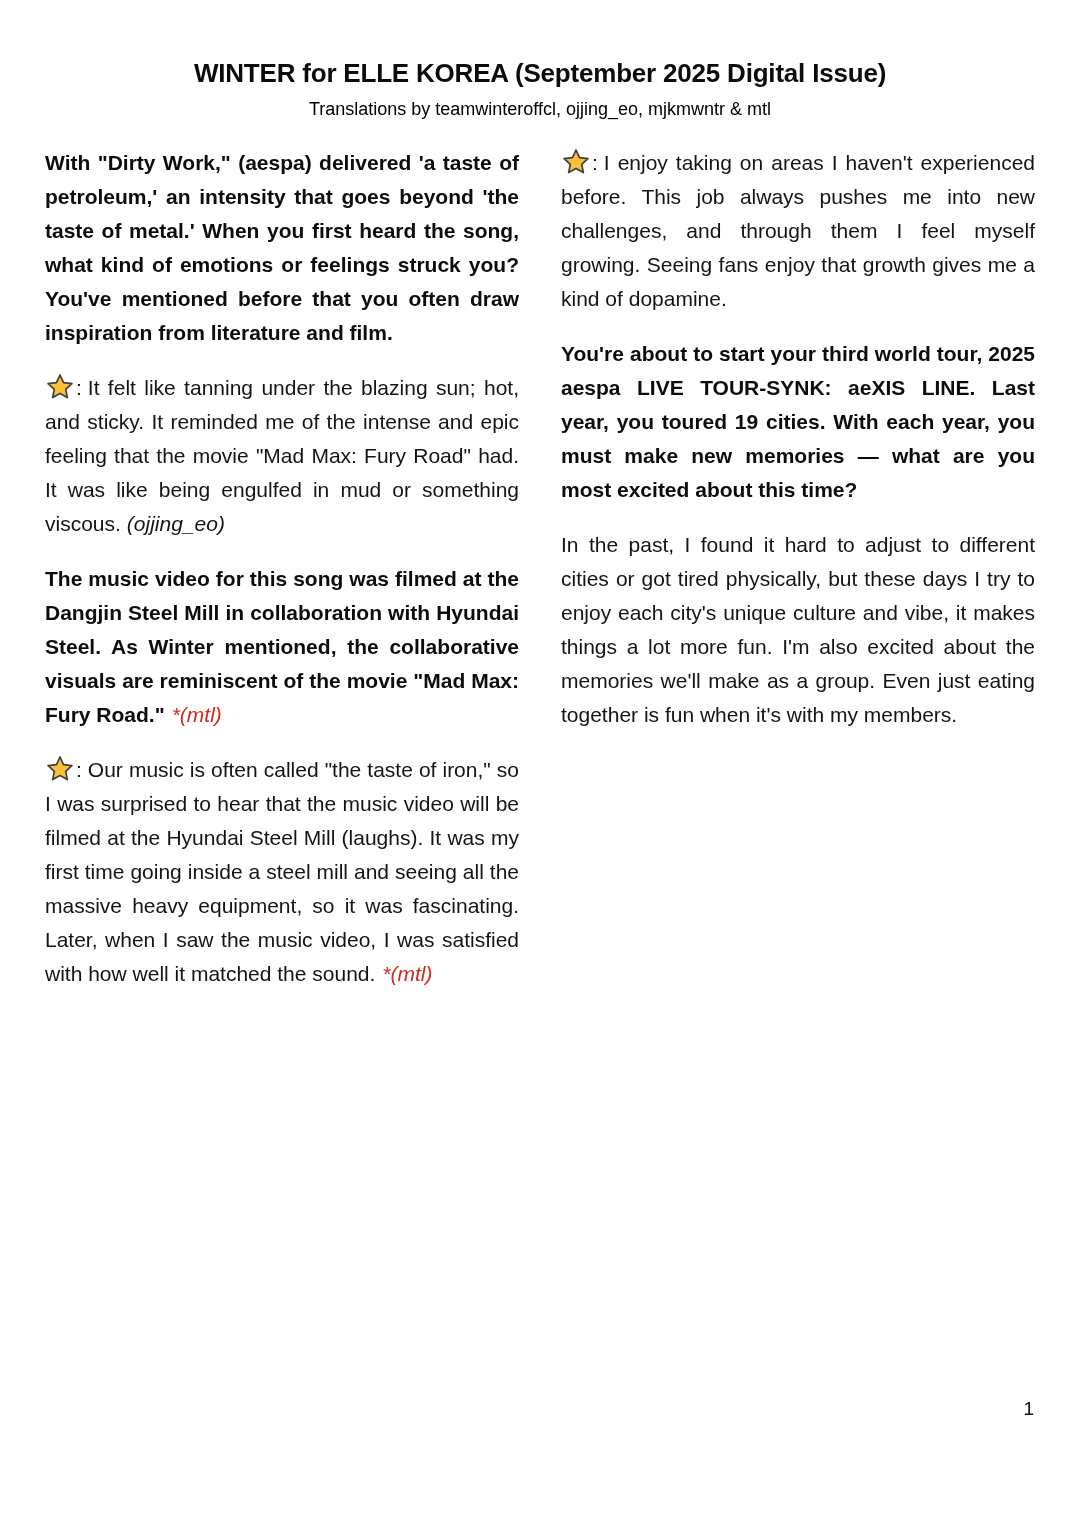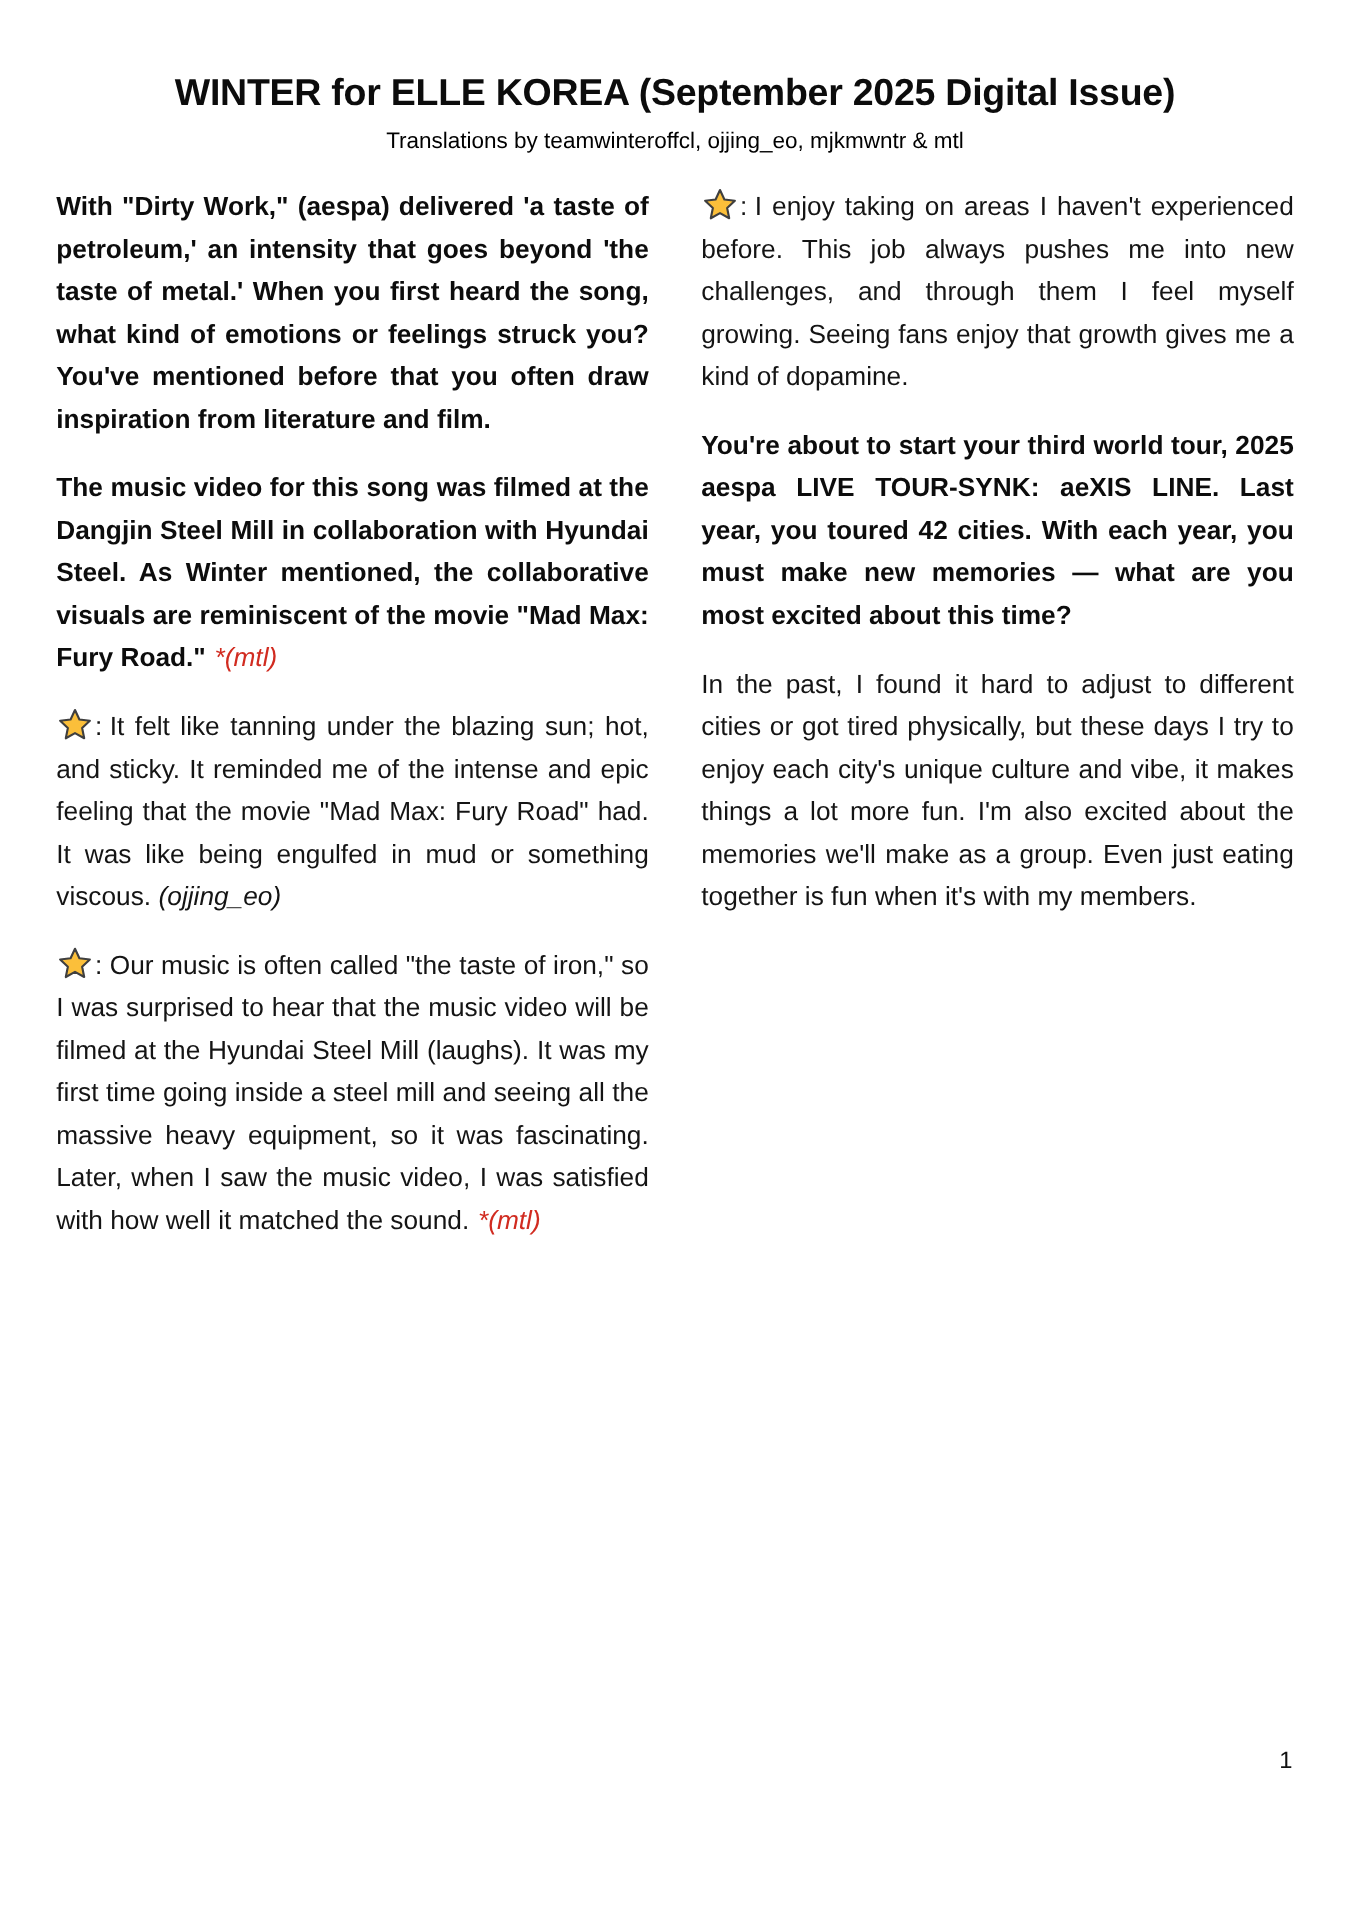--- a/index.html
+++ b/index.html
@@ -16,21 +16,21 @@
     font-family: "Liberation Sans", sans-serif;
     color: #111111;
     box-sizing: border-box;
     padding: 58px 45px 40px 45px;
   }
   .doc-header {
     text-align: center;
     margin-bottom: 26px;
   }
   .doc-title {
-    font-size: 30px;
+    font-size: 26px;
     font-weight: 700;
     letter-spacing: -0.2px;
     margin: 0 0 10px 0;
     color: #0c0c0c;
   }
   .doc-subtitle {
     font-size: 18px;
     font-weight: 400;
     margin: 0;
     color: #000000;
@@ -94,40 +94,40 @@
     <h1 class="doc-title">WINTER for ELLE KOREA (September 2025 Digital Issue)</h1>
     <p class="doc-subtitle">Translations by teamwinteroffcl, ojjing_eo, mjkmwntr &amp; mtl</p>
   </div>
 
   <div class="columns">
 
     <div class="column">
 
       <p class="para question"><span>With "Dirty Work," (aespa) delivered 'a taste of petroleum,' an intensity that goes beyond 'the taste of metal.' When you first heard the song, what kind of emotions or feelings struck you? You've mentioned before that you often draw inspiration from literature and film.</span></p>
 
-      <p class="para question"><span>The music video for this song was filmed at the Dangjin Steel Mill in collaboration with Hyundai Steel. As Winter mentioned, the collaborative visuals are reminiscent of the movie "Mad Max: Fury Road."</span><span class="note-red">*(mtl)</span></p>
-
       <p class="para answer"><span class="star-icon"><svg width="30" height="28" viewBox="0 0 28 28">
               <polygon points="14,2 17.53,9.65 25.9,10.64 19.71,16.35 21.35,24.61 14,20.5 6.65,24.61 8.29,16.35 2.11,10.64 10.47,9.65" fill="#fbbf3a" stroke="#3f3f3f" stroke-width="1.7" stroke-linejoin="round"></polygon>
             </svg></span><span class="answer-colon">:</span><span class="answer-text">It felt like tanning under the blazing sun; hot, and sticky. It reminded me of the intense and epic feeling that the movie "Mad Max: Fury Road" had. It was like being engulfed in mud or something viscous.</span><span class="credit-italic">(ojjing_eo)</span></p>
+
+      <p class="para question"><span>The music video for this song was filmed at the Dangjin Steel Mill in collaboration with Hyundai Steel. As Winter mentioned, the collaborative visuals are reminiscent of the movie "Mad Max: Fury Road."</span><span class="note-red">*(mtl)</span></p>
 
       <p class="para answer"><span class="star-icon"><svg width="30" height="28" viewBox="0 0 28 28">
               <polygon points="14,2 17.53,9.65 25.9,10.64 19.71,16.35 21.35,24.61 14,20.5 6.65,24.61 8.29,16.35 2.11,10.64 10.47,9.65" fill="#fbbf3a" stroke="#3f3f3f" stroke-width="1.7" stroke-linejoin="round"></polygon>
             </svg></span><span class="answer-colon">:</span><span class="answer-text">Our music is often called "the taste of iron," so I was surprised to hear that the music video will be filmed at the Hyundai Steel Mill (laughs). It was my first time going inside a steel mill and seeing all the massive heavy equipment, so it was fascinating. Later, when I saw the music video, I was satisfied with how well it matched the sound.</span><span class="note-red">*(mtl)</span></p>
 
     </div>
 
     <div class="column">
 
 
       <p class="para answer"><span class="star-icon"><svg width="30" height="28" viewBox="0 0 28 28">
               <polygon points="14,2 17.53,9.65 25.9,10.64 19.71,16.35 21.35,24.61 14,20.5 6.65,24.61 8.29,16.35 2.11,10.64 10.47,9.65" fill="#fbbf3a" stroke="#3f3f3f" stroke-width="1.7" stroke-linejoin="round"></polygon>
             </svg></span><span class="answer-colon">:</span><span class="answer-text">I enjoy taking on areas I haven't experienced before. This job always pushes me into new challenges, and through them I feel myself growing. Seeing fans enjoy that growth gives me a kind of dopamine.</span></p>
 
-      <p class="para question"><span>You're about to start your third world tour, 2025 aespa LIVE TOUR-SYNK: aeXIS LINE. Last year, you toured 42 cities. With each year, you must make new memories — what are you most excited about this time?</span></p>
+      <p class="para question"><span>You're about to start your third world tour, 2025 aespa LIVE TOUR-SYNK: aeXIS LINE. Last year, you toured 19 cities. With each year, you must make new memories — what are you most excited about this time?</span></p>
 
 
 
       <p class="para"><span>In the past, I found it hard to adjust to different cities or got tired physically, but these days I try to enjoy each city's unique culture and vibe, it makes things a lot more fun. I'm also excited about the memories we'll make as a group. Even just eating together is fun when it's with my members.</span></p>
 
     </div>
 
   </div>
 
   <div class="page-number">1</div>

